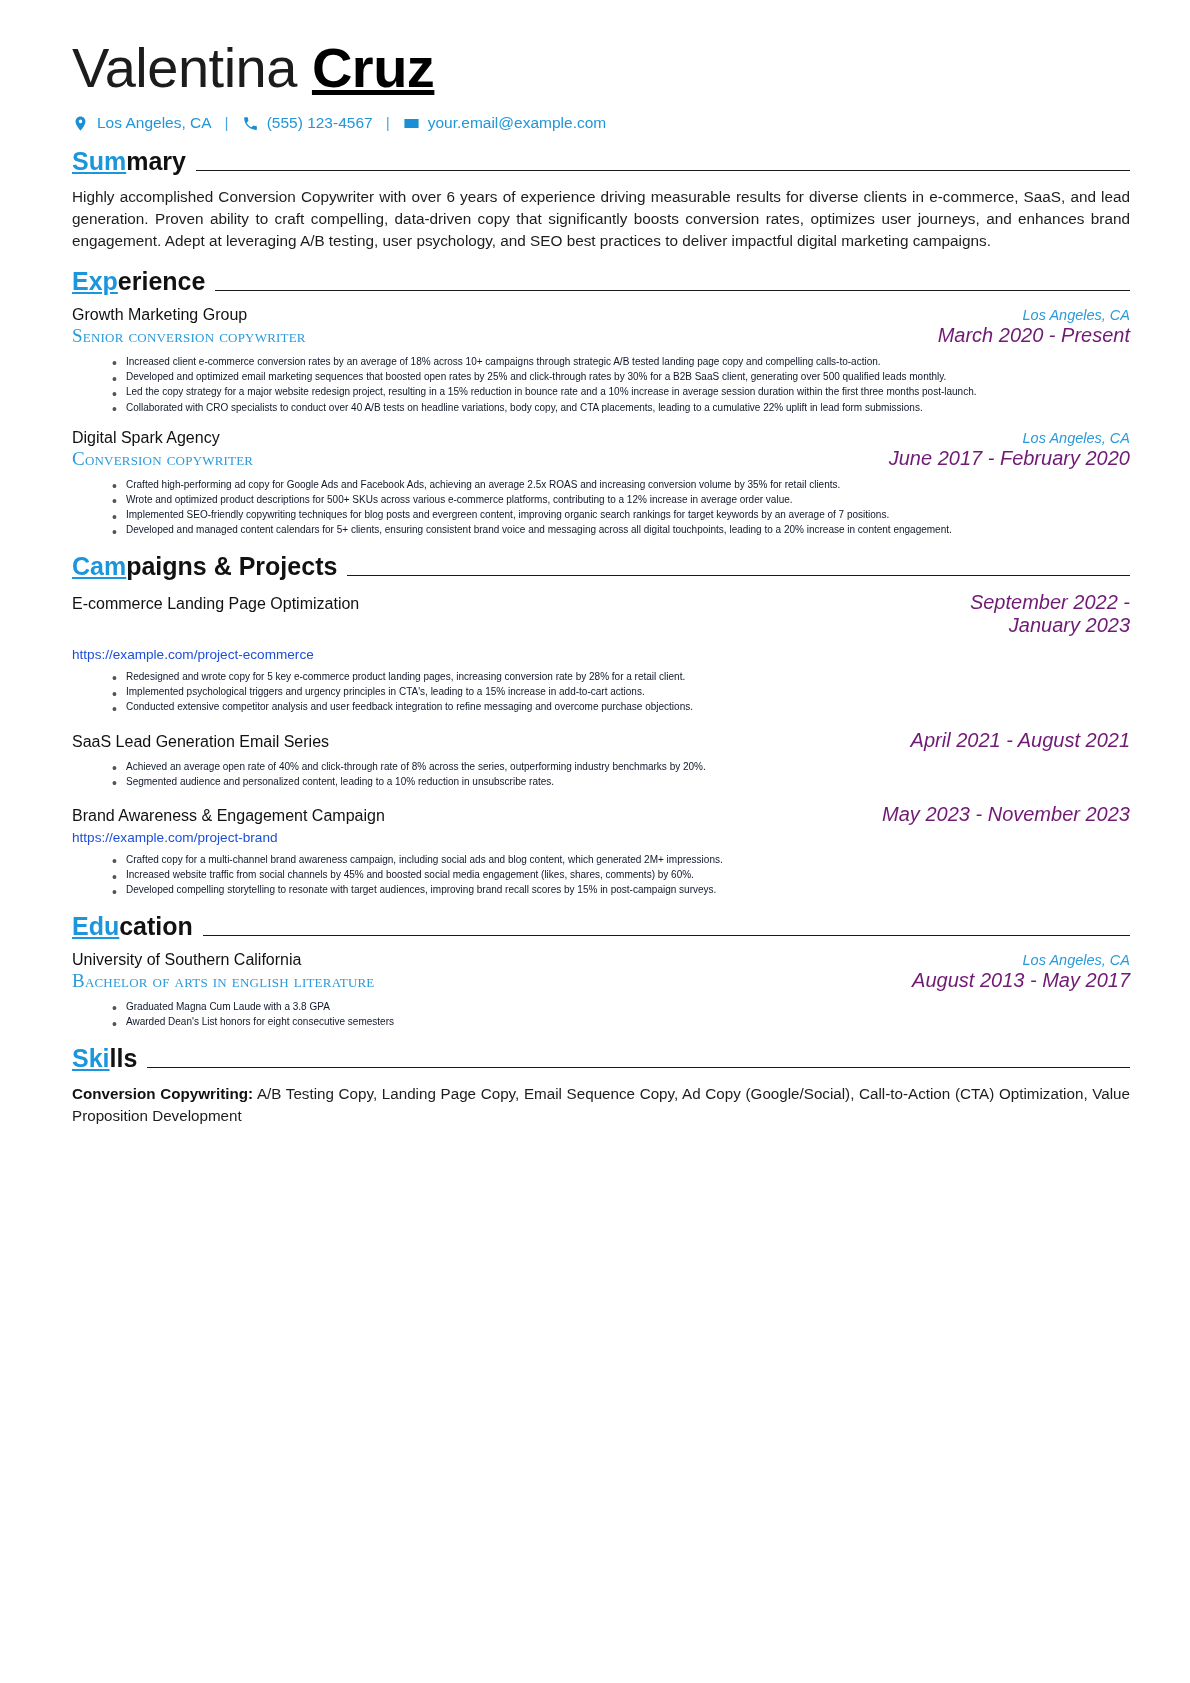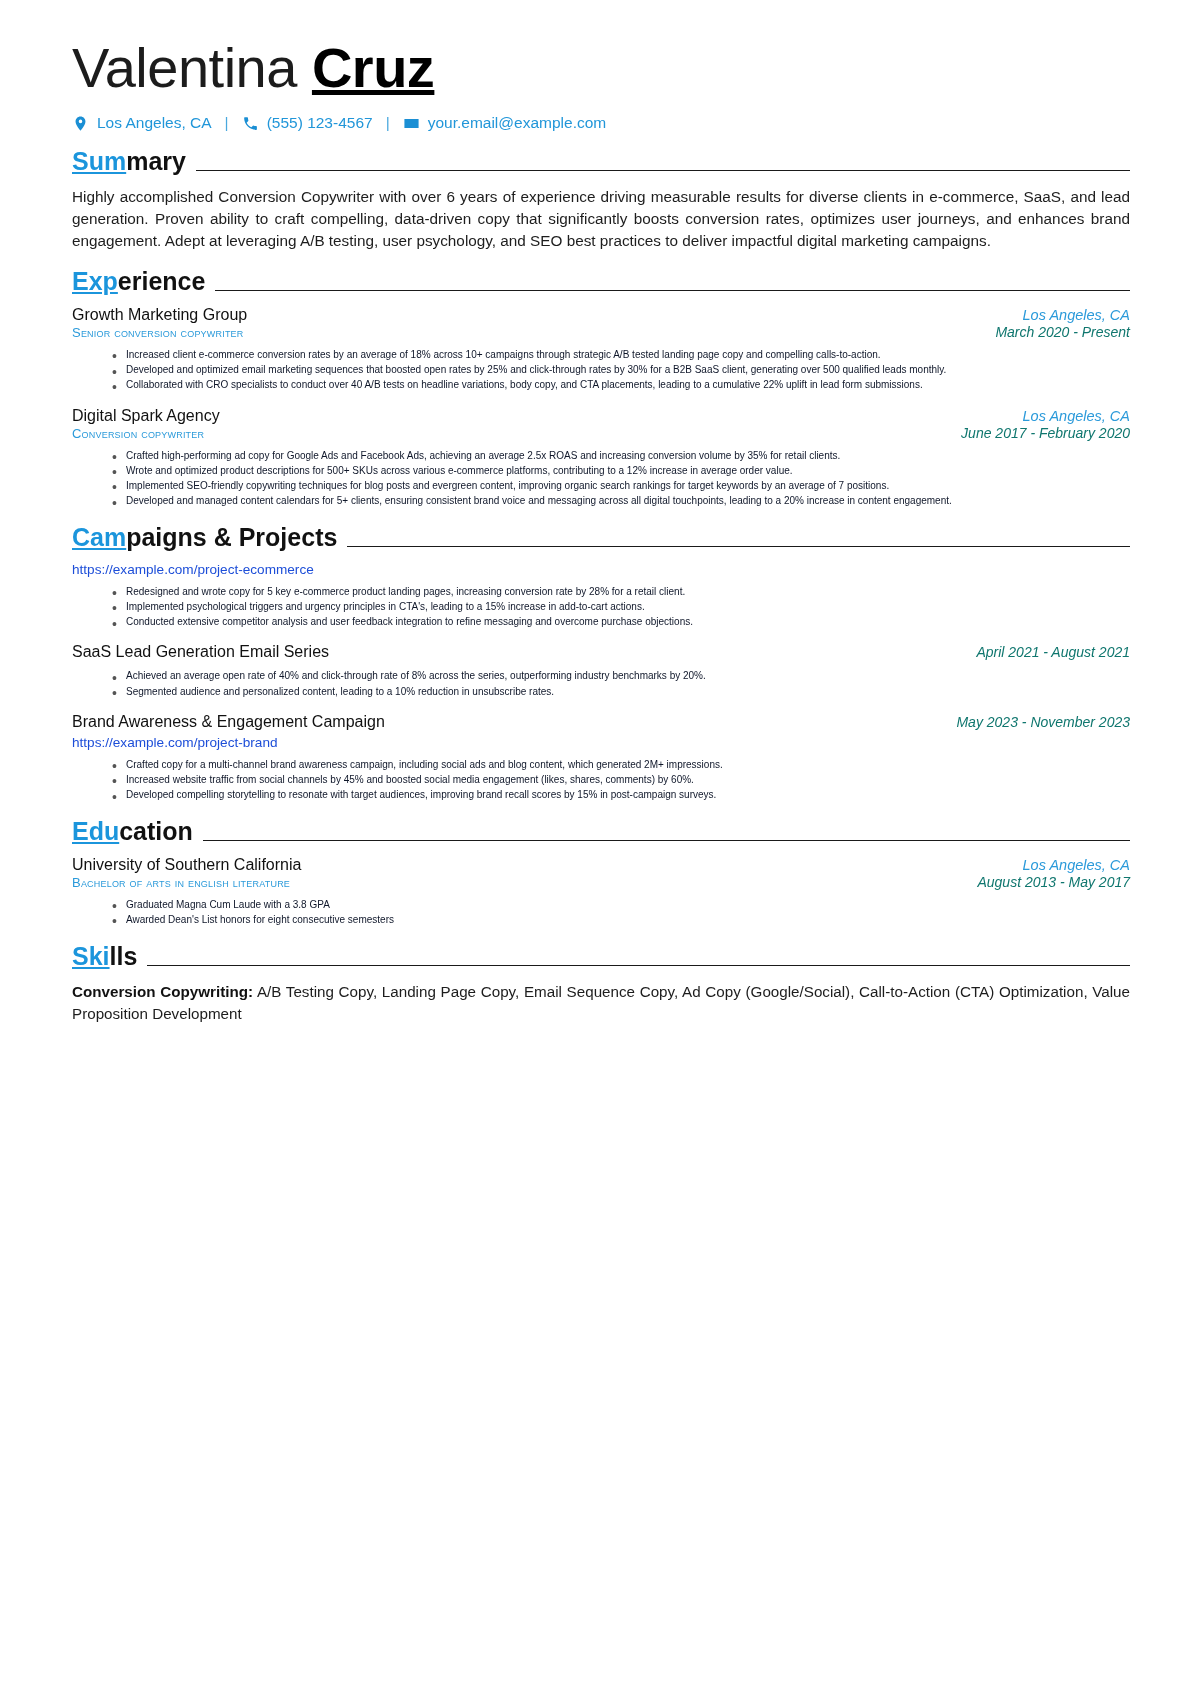--- a/index.html
+++ b/index.html
@@ -86,31 +86,32 @@
     color: #111;
   }
   .entry-loc {
     font-size: 14.5px;
     font-style: italic;
     color: #2b9ada;
     text-align: right;
     white-space: nowrap;
   }
   .entry-sub {
-    font-size: 13px;
+    font-size: 19px;
     color: #2b9ada;
     font-variant: small-caps;
     text-transform: lowercase;
     letter-spacing: 0.2px;
+    font-family: Liberation Serif, serif;
   }
   .entry-sub::first-letter { text-transform: uppercase; }
   .entry-date {
-    font-size: 14px;
+    font-size: 20px;
     font-style: italic;
-    color: #0f766e;
+    color: #701a75;
     text-align: right;
     white-space: normal;
     max-width: 180px;
   }
   .entry-date.nowrap { white-space: nowrap; max-width: none; }
 
   .entry-link {
     font-size: 13.6px;
     color: #1d4ed8;
     margin-top: 10px;
@@ -207,20 +208,21 @@
       <div class="entry-title">Growth Marketing Group</div>
       <div class="entry-loc">Los Angeles, CA</div>
     </div>
     <div class="entry-row">
       <div class="entry-sub">Senior Conversion Copywriter</div>
       <div class="entry-date nowrap">March 2020 - Present</div>
     </div>
     <ul class="bullets">
       <li>Increased client e-commerce conversion rates by an average of 18% across 10+ campaigns through strategic A/B tested landing page copy and compelling calls-to-action.</li>
       <li>Developed and optimized email marketing sequences that boosted open rates by 25% and click-through rates by 30% for a B2B SaaS client, generating over 500 qualified leads monthly.</li>
+      <li>Led the copy strategy for a major website redesign project, resulting in a 15% reduction in bounce rate and a 10% increase in average session duration within the first three months post-launch.</li>
       <li>Collaborated with CRO specialists to conduct over 40 A/B tests on headline variations, body copy, and CTA placements, leading to a cumulative 22% uplift in lead form submissions.</li>
     </ul>
   </div>
 
   <div class="entry">
     <div class="entry-row">
       <div class="entry-title">Digital Spark Agency</div>
       <div class="entry-loc">Los Angeles, CA</div>
     </div>
     <div class="entry-row">
@@ -236,20 +238,24 @@
   </div>
 </div>
 
 <div class="section">
   <div class="sec-head">
     <div class="sec-title"><span class="hl">Cam</span><span>paigns &amp; Projects</span></div>
     <div class="sec-rule"></div>
   </div>
 
   <div class="entry">
+    <div class="entry-row">
+      <div class="entry-title">E-commerce Landing Page Optimization</div>
+      <div class="entry-date">September 2022 - January 2023</div>
+    </div>
     <div class="entry-link">https://example.com/project-ecommerce</div>
     <ul class="bullets tight">
       <li>Redesigned and wrote copy for 5 key e-commerce product landing pages, increasing conversion rate by 28% for a retail client.</li>
       <li>Implemented psychological triggers and urgency principles in CTA's, leading to a 15% increase in add-to-cart actions.</li>
       <li>Conducted extensive competitor analysis and user feedback integration to refine messaging and overcome purchase objections.</li>
     </ul>
   </div>
 
   <div class="entry">
     <div class="entry-row">

